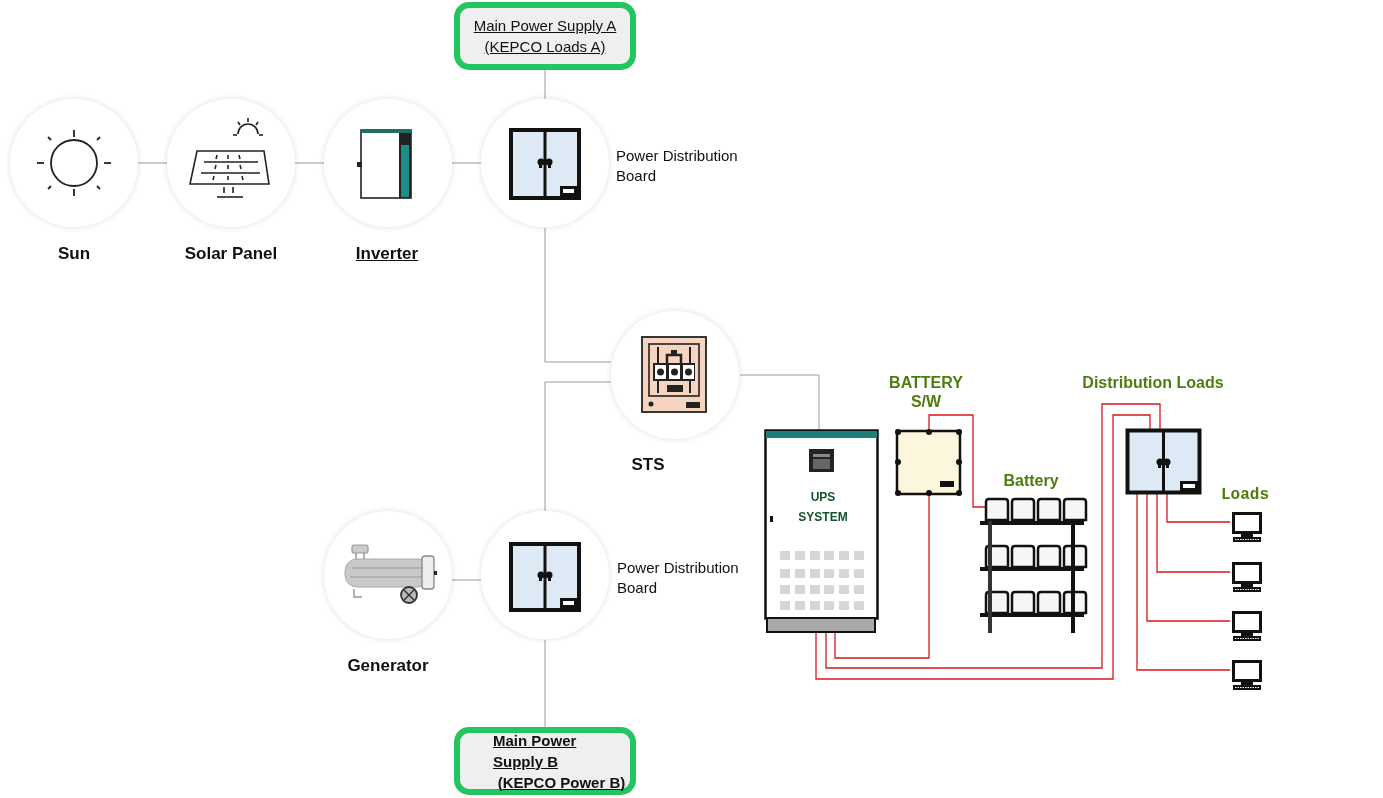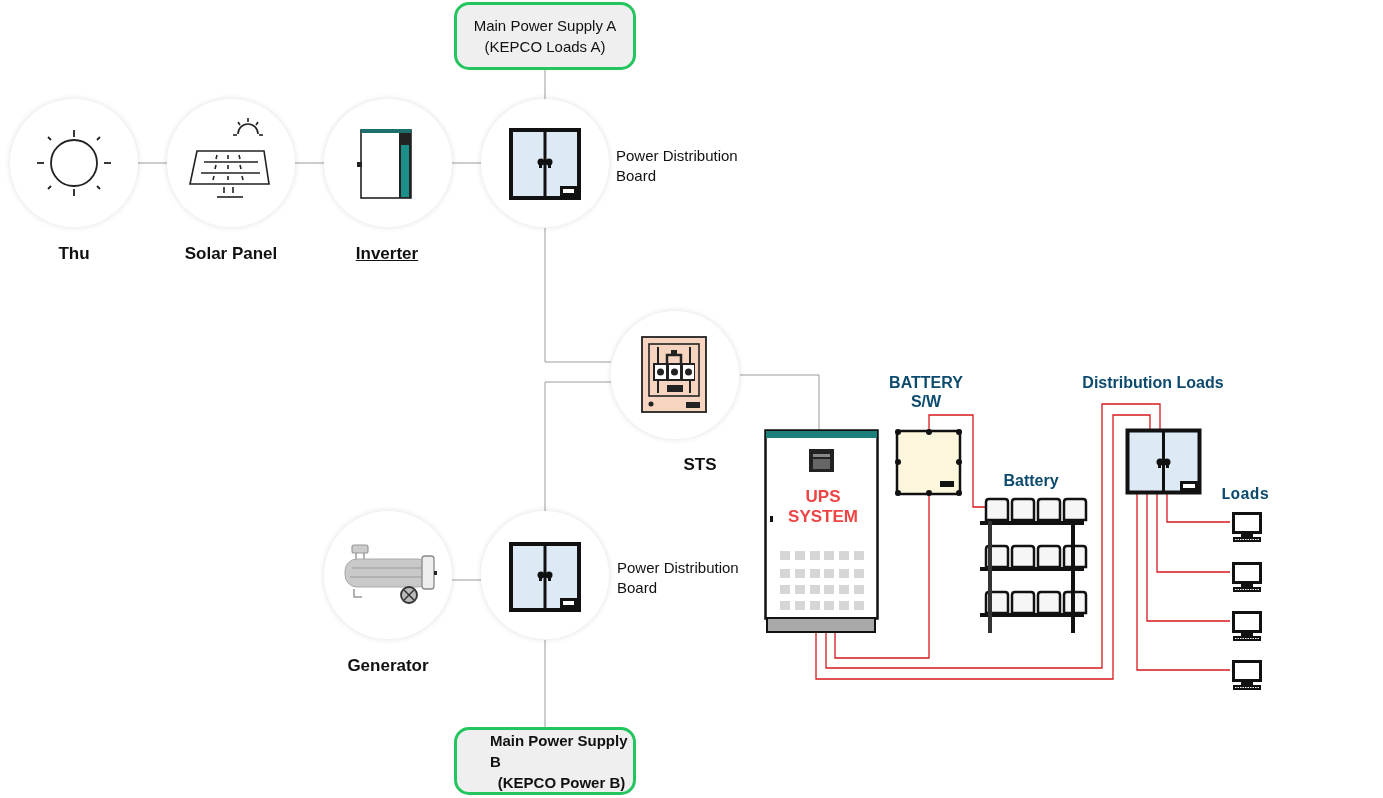--- a/index.html
+++ b/index.html
@@ -6,26 +6,26 @@
   body { width: 1383px; height: 798px; position: relative; overflow: hidden;
          font-family: "Liberation Sans", "DejaVu Sans", sans-serif; color: #111; }
   svg.wires { position: absolute; left: 0; top: 0; }
   .circle { position: absolute; width: 128px; height: 128px; border-radius: 50%;
             background: #fff; box-shadow: 0 0 4px 2px rgba(0,0,0,0.07); }
   .circle svg { position: absolute; left: 0; top: 0; }
   .label { position: absolute; font-size: 17px; font-weight: 600; color: #111; white-space: nowrap; }
   .label.center { transform: translateX(-50%); text-align: center; }
   .side-label { position: absolute; font-size: 15px; line-height: 20px; color: #111; }
   .supply { position: absolute; width: 182px; height: 68px; border-radius: 15px;
-            background: #efefef; border: 3px solid #22c55e; box-sizing: border-box;
+            background: #efefef; border: 6px solid #22c55e; box-sizing: border-box;
             display: flex; flex-direction: column; align-items: center; justify-content: center;
-            font-size: 15px; line-height: 21px; color: #111; }
+            font-size: 15px; line-height: 21px; color: #111; text-decoration: underline; }
   .supply.bold { font-weight: 700; }
-  .bold-label { position: absolute; font-size: 16px; font-weight: 700; line-height: 19px; text-align: center; color: #0c4a6e; }
-  .ups-text { position: absolute; font-size: 17px; font-weight: 700; line-height: 20px; text-align: center; color: #ef4444; }
+  .bold-label { position: absolute; font-size: 16px; font-weight: 700; line-height: 19px; text-align: center; color: #4d7c0f; }
+  .ups-text { position: absolute; font-size: 12px; font-weight: 700; line-height: 20px; text-align: center; color: #14532d; }
   .abs { position: absolute; }
 </style>
 </head>
 <body>
 
 <svg class="wires" width="1383" height="798">
   <g stroke="#9a9a9a" stroke-width="1" fill="none">
     <line x1="545" y1="70" x2="545" y2="100"></line>
     <line x1="138" y1="163" x2="167" y2="163"></line>
     <line x1="295" y1="163" x2="324" y2="163"></line>
@@ -61,21 +61,21 @@
         <line x1="64" y1="90" x2="64" y2="97"></line>
       <line x1="27" y1="64" x2="34" y2="64"></line>
         <line x1="94" y1="64" x2="101" y2="64"></line>
       <line x1="38" y1="38" x2="41" y2="41"></line>
         <line x1="90" y1="38" x2="87" y2="41"></line>
       <line x1="38" y1="90" x2="41" y2="87"></line>
         <line x1="90" y1="90" x2="87" y2="87"></line>
     </g>
   </svg>
 </div>
-<div class="label center" style="left:74px; top:244px;">Thu</div>
+<div class="label center" style="left:74px; top:244px;">Sun</div>
 
 <div class="circle" style="left:167px; top:99px;">
   <svg width="128" height="128">
     <g stroke="#222" stroke-width="1.6" fill="none">
       <path d="M71 35 a10 10 0 0 1 20 0"></path>
       <line x1="66" y1="36" x2="70" y2="36"></line>
         <line x1="92" y1="36" x2="96" y2="36"></line>
       <line x1="81" y1="19" x2="81" y2="23"></line>
         <line x1="71" y1="23" x2="73" y2="26"></line>
         <line x1="91" y1="23" x2="89" y2="26"></line>
@@ -142,21 +142,21 @@
     <rect x="60" y="39" width="6" height="5" fill="#222"></rect>
     <line x1="47" y1="36" x2="47" y2="52" stroke="#222" stroke-width="2"></line>
       <line x1="79" y1="36" x2="79" y2="52" stroke="#222" stroke-width="2"></line>
     <line x1="47" y1="70" x2="47" y2="82" stroke="#222" stroke-width="2"></line>
       <line x1="79" y1="70" x2="79" y2="82" stroke="#222" stroke-width="2"></line>
     <rect x="56" y="74" width="16" height="7" fill="#222"></rect>
     <circle cx="40" cy="93" r="2.5" fill="#222"></circle>
     <rect x="75" y="91" width="14" height="6" fill="#222"></rect>
   </svg>
 </div>
-<div class="label center" style="left:700px; top:455px;">STS</div>
+<div class="label center" style="left:648px; top:455px;">STS</div>
 
 <div class="circle" style="left:324px; top:511px;">
   <svg width="128" height="128">
     <rect x="28" y="34" width="16" height="8" rx="2" fill="#ccc" stroke="#999" stroke-width="1.2"></rect>
     <line x1="32" y1="42" x2="32" y2="48" stroke="#999" stroke-width="1.5"></line>
       <line x1="40" y1="42" x2="40" y2="48" stroke="#999" stroke-width="1.5"></line>
     <rect x="21" y="48" width="85" height="28" rx="12" fill="#c9c9c9" stroke="#aaa" stroke-width="1"></rect>
     <line x1="28" y1="57" x2="100" y2="57" stroke="#999"></line>
       <line x1="26" y1="66" x2="100" y2="66" stroke="#999"></line>
     <rect x="98" y="45" width="12" height="33" rx="3" fill="#eee" stroke="#888" stroke-width="1.3"></rect>

